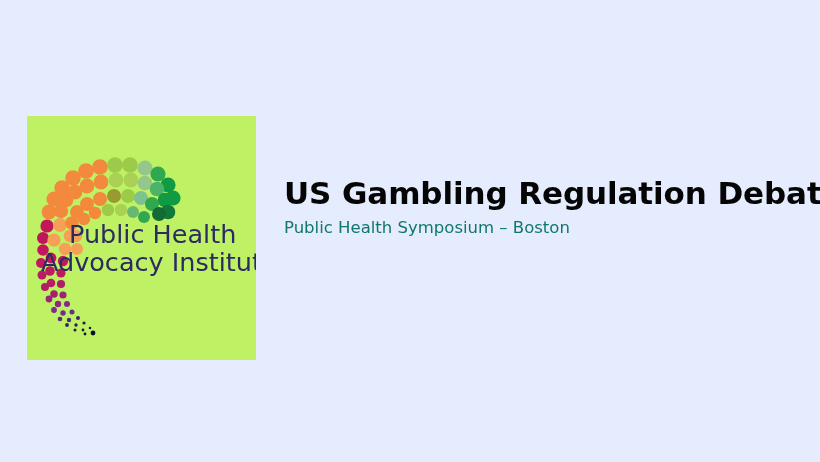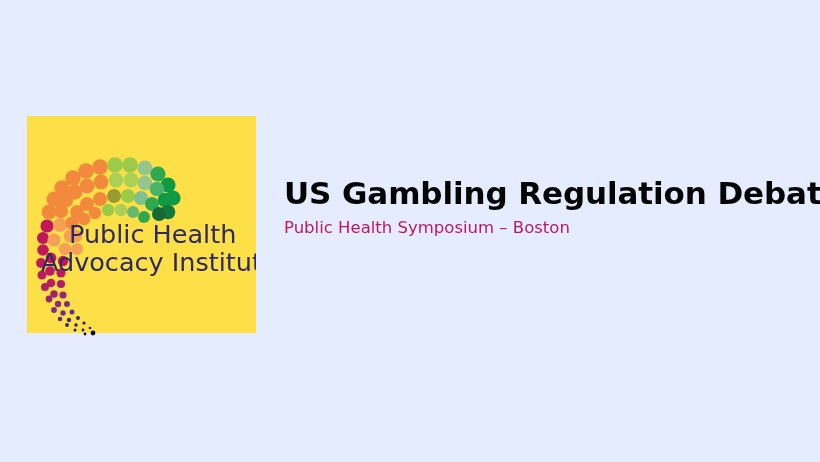--- a/index.html
+++ b/index.html
@@ -22,22 +22,22 @@
     width: 820px;
     height: 462px;
   }
 
   
   #logo-card {
     position: absolute;
     left: 27px;
     top: 116px;
     width: 229px;
-    height: 217px;
-    background: #fde047;
+    height: 244px;
+    background: #bef264;
     padding-left: 29px;
   }
 
   #logo-mark {
     position: absolute;
     left: 0;
     top: 0;
     width: 229px;
     height: 228px;
   }
@@ -57,21 +57,21 @@
     color: #050505;
     letter-spacing: -0.1px;
     line-height: 34px;
     white-space: nowrap;
   }
 
   #slide-subtitle {
     font-family: "DejaVu Sans", sans-serif;
     font-size: 16.5px;
     font-weight: normal;
-    color: #be185d;
+    color: #0f766e;
     line-height: 22px;
     margin-top: 7px;
     white-space: nowrap;
   }
 </style>
 </head>
 <body>
 
 <div id="slide">
 

